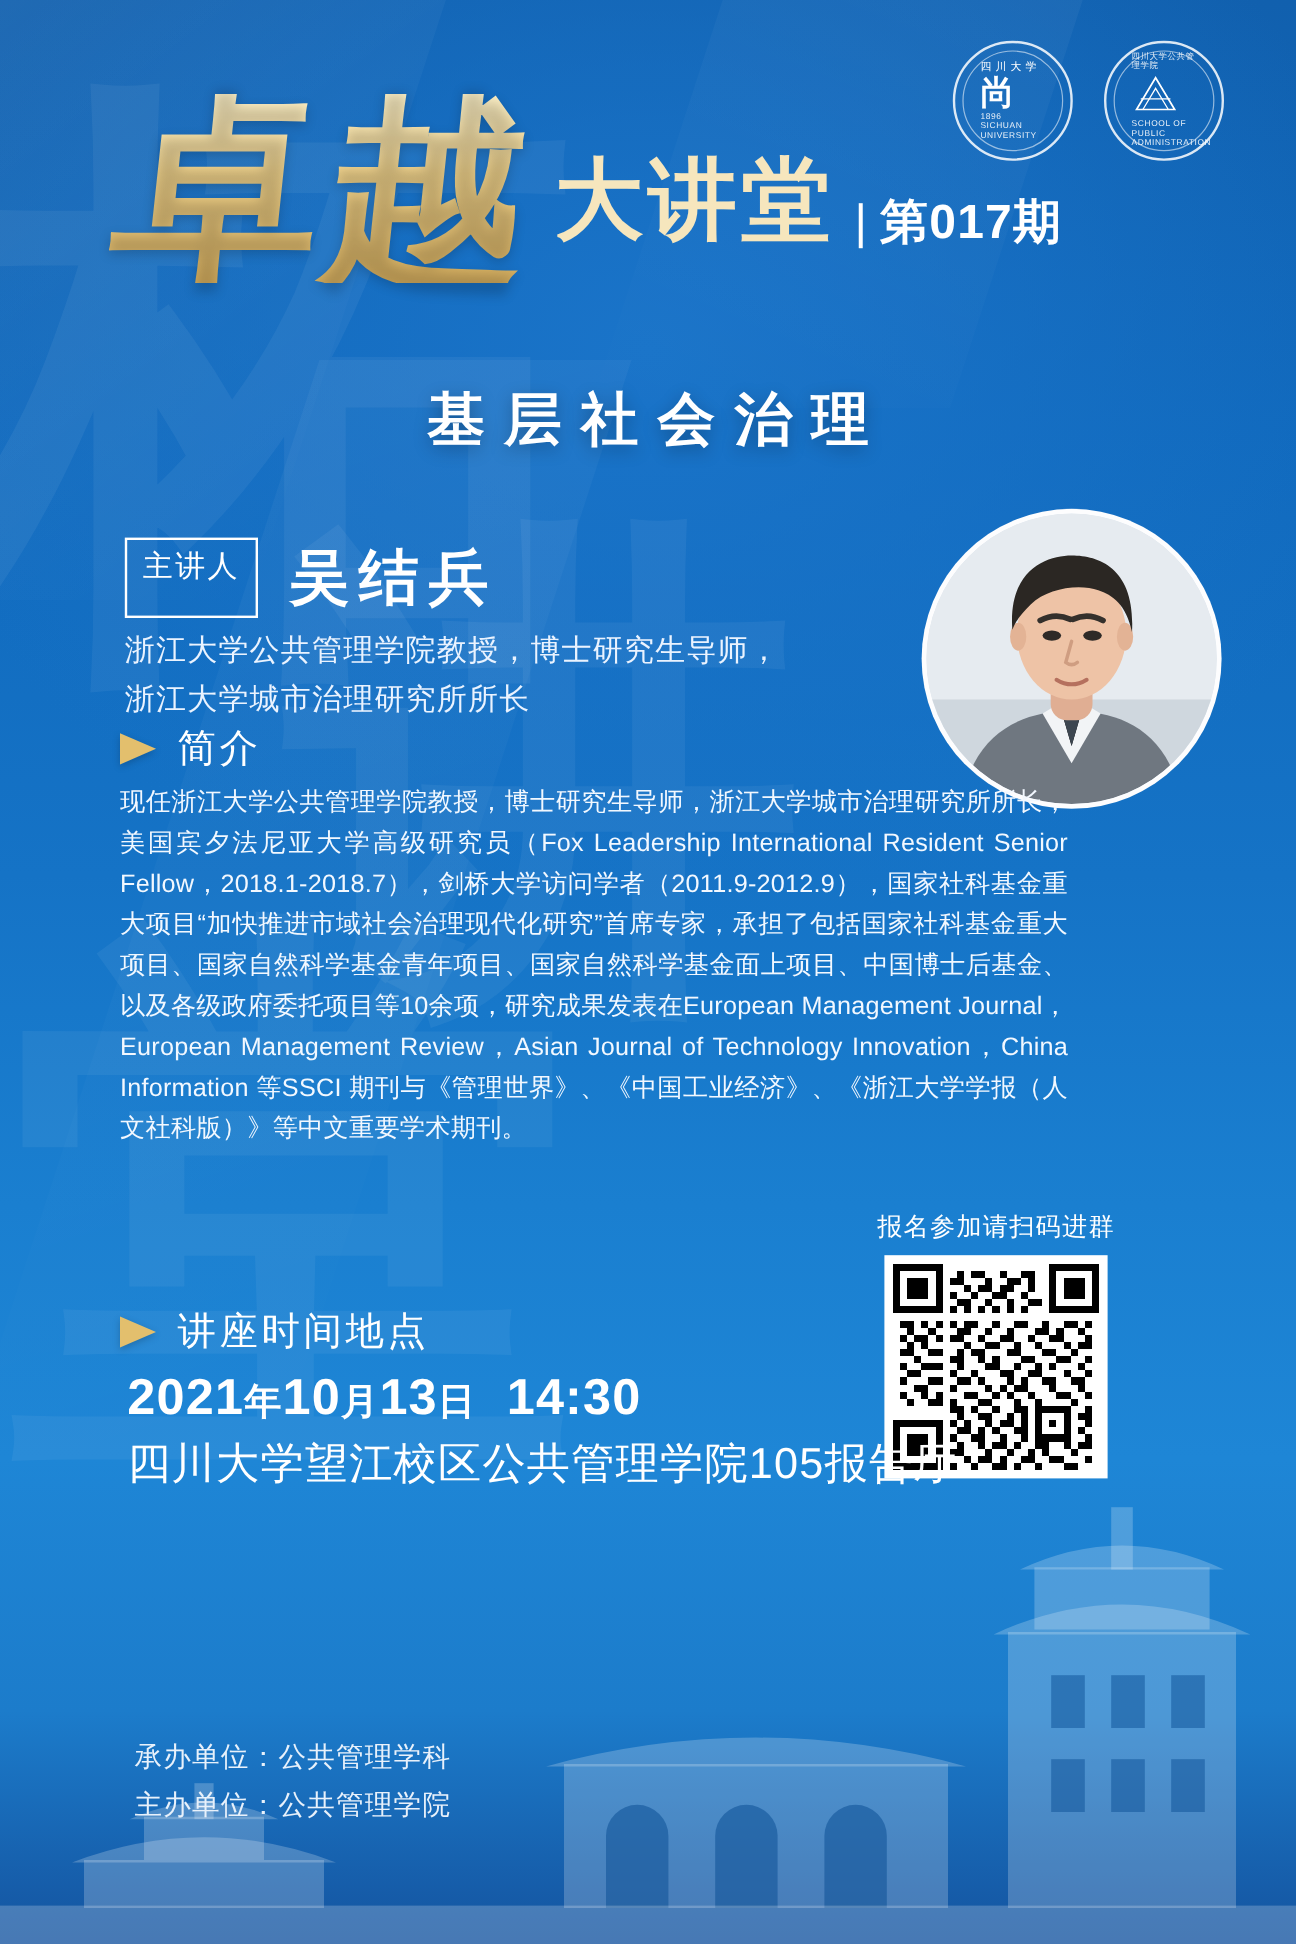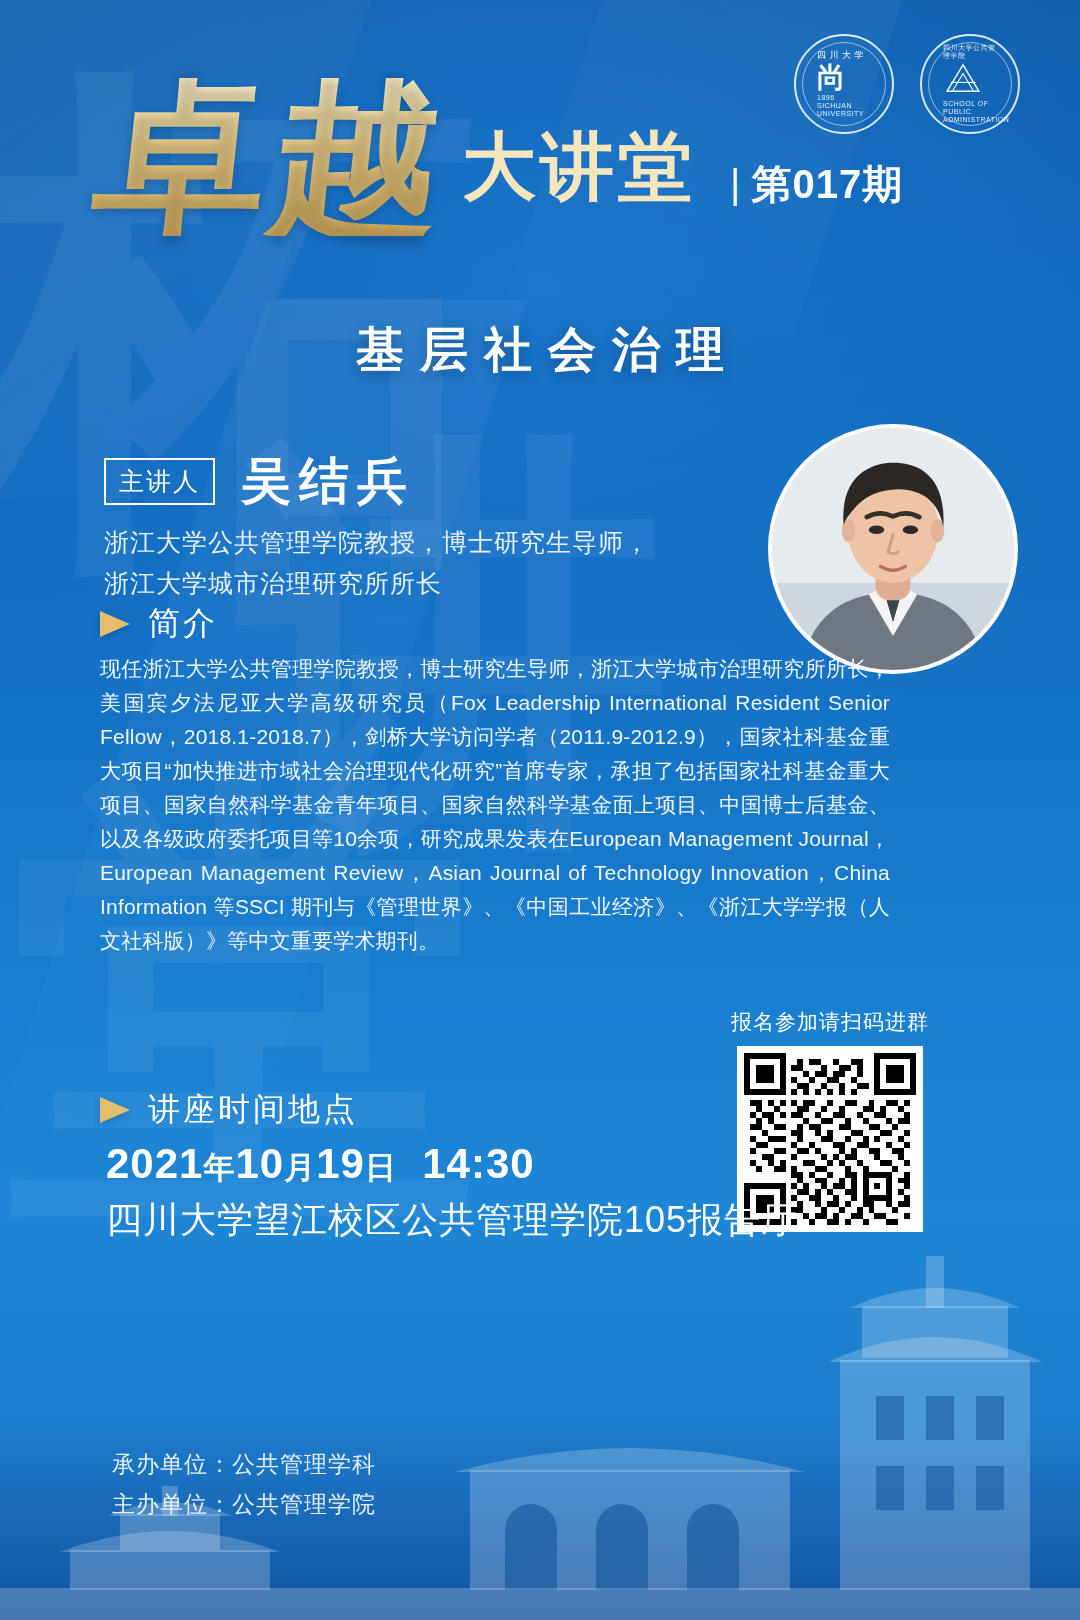--- a/index.html
+++ b/index.html
@@ -89,40 +89,40 @@
     font-size: 74px;
     color: #f6e6bd;
     letter-spacing: 4px;
     margin-left: 14px;
     margin-bottom: 18px;
   }
   .issue {
     color: #ffffff;
     font-size: 40px;
     font-weight: 700;
-    margin-left: 34px;
+    margin-left: 16px;
     margin-bottom: 24px;
     letter-spacing: 1px;
   }
   .issue .bar { color: #ffffff; margin-right: 10px; font-weight: 400; }
 
   .talk-title {
     position: absolute; left: 0; right: 0; top: 318px;
     text-align: center;
     font-family: "DejaVu Serif", "Liberation Serif", serif;
     font-weight: 700;
     font-size: 48px;
     letter-spacing: 16px;
     color: #ffffff;
     text-shadow: 0 4px 14px rgba(0,0,0,.28);
     padding-left: 16px;
   }
 
   
-  .speaker-row { position: absolute; left: 104px; top: 448px; display: flex; align-items: center; gap: 26px; }
+  .speaker-row { position: absolute; left: 104px; top: 448px; display: flex; gap: 26px; }
   .tag {
     border: 2px solid #ffffff;
     color: #ffffff;
     font-size: 25px;
     padding: 5px 13px;
     letter-spacing: 2px;
     font-weight: 500;
   }
   .speaker-name {
     color: #ffffff;
@@ -506,21 +506,21 @@
         </g>
       </svg>
     </div>
   </div>
 
   <div class="sec" id="sec-time">
     <span class="arrow"></span>
     <span class="sec-label">讲座时间地点</span>
   </div>
   <div class="datetime">
-    <span>2021</span><span class="u">年</span><span>10</span><span class="u">月</span><span>19</span><span class="u">日</span>&nbsp;&nbsp;<span>14:30</span>
+    <span>2021</span><span class="u">年</span><span>10</span><span class="u">月</span><span>13</span><span class="u">日</span>&nbsp;&nbsp;<span>14:30</span>
   </div>
   <div class="place">四川大学望江校区公共管理学院105报告厅</div>
 
   <div class="skyline">
     <svg viewBox="0 0 1080 430" preserveAspectRatio="none" aria-hidden="true">
       <g fill="rgba(255,255,255,0.22)">
 
         <path d="M70 400 h200 v-40 h-200 z"></path>
         <path d="M60 362 q110 -42 220 0 z"></path>
         <path d="M120 360 h100 v-36 h-100 z"></path>

